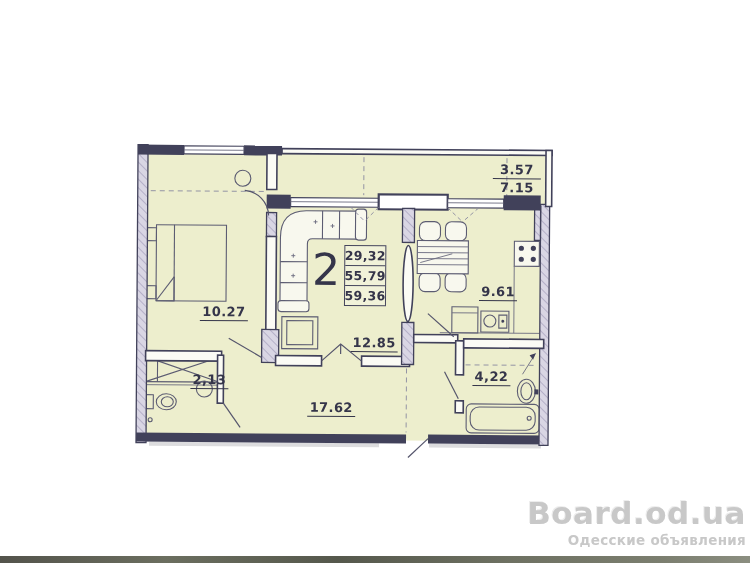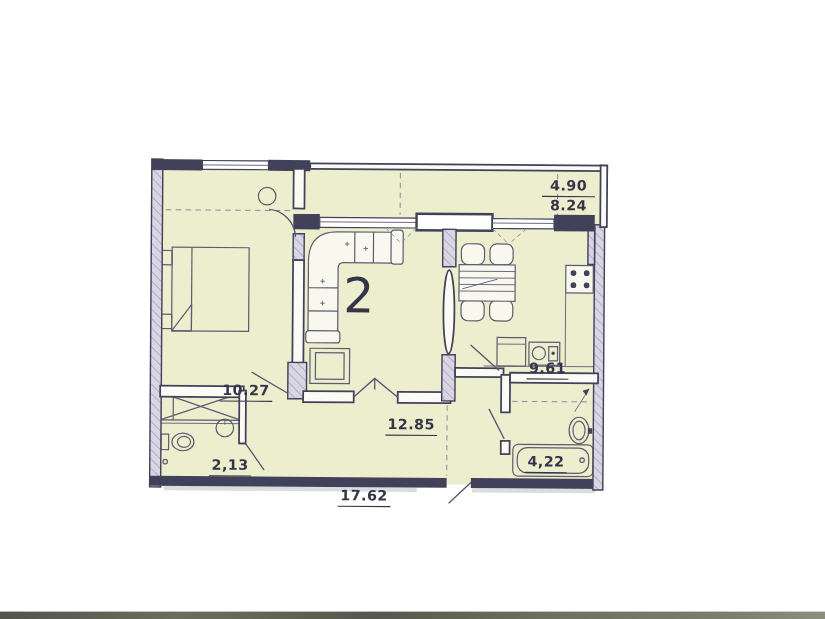--- a/index.html
+++ b/index.html
@@ -32,21 +32,21 @@
   .hatch-ln{stroke:var(--hatch-line,#9d97b5);stroke-width:1.2;}
   .shadow{fill:#dcdcde;}
   .dot{fill:#41415a;}
 
   
   .label{
     position:absolute;color:var(--label,#35354a);
     font-size:13px;font-weight:600;letter-spacing:.4px;
     text-align:center;line-height:1.05;
   }
-  .label .u{display:inline-block;border-bottom:1.2px solid currentColor;padding:0 2px 1px;margin-top:44px;}
+  .label .u{display:inline-block;border-bottom:1.2px solid currentColor;padding:0 2px 1px;}
   .unit-num{
     position:absolute;left:312px;top:248px;width:30px;
     color:var(--label,#35354a);font-size:44px;font-weight:400;line-height:1;
   }
   .area-table{position:absolute;left:344px;top:245px;border:1.3px solid #45455c;background:rgba(255,255,255,.25);}
   .area-table .cell{
     width:40px;height:19px;border-bottom:1.3px solid #45455c;
     color:var(--label,#35354a);font-size:12.5px;font-weight:600;
     display:flex;align-items:center;justify-content:center;letter-spacing:.3px;
   }
@@ -236,28 +236,35 @@
         <path class="leaf" d="M224 404 L241 428"></path>
         <path class="leaf" d="M429 438 L409 457"></path>
       </g>
     </svg>
 
     <div class="label" style="left:198px;top:306px;width:52px;"><span class="u">10.27</span></div>
     <div class="label" style="left:346px;top:336px;width:52px;text-align:right;"><span class="u">12.85</span></div>
     <div class="label" style="left:306px;top:401px;width:52px;"><span class="u">17.62</span></div>
     <div class="label" style="left:188px;top:374px;width:44px;"><span class="u">2,13</span></div>
     <div class="label" style="left:474px;top:284px;width:48px;"><span class="u">9.61</span></div>
-    <div class="label" style="left:468px;top:369px;width:48px;text-align:right;"><span class="u">4,22</span></div>
+    <div class="label" style="left:468px;top:369px;width:48px;"><span class="u">4,22</span></div>
 
     <div class="fraction">
-      <span class="frac-top">4.90</span>
-      <span class="frac-bottom">8.24</span>
+      <span class="frac-top">3.57</span>
+      <span class="frac-bottom">7.15</span>
     </div>
 
     <div class="unit-num">2</div>
 
+    <div class="area-table">
+      <div class="cell">29,32</div>
+      <div class="cell">55,79</div>
+      <div class="cell">59,36</div>
+    </div>
   </div>
 
   <div class="watermark">
+    <div class="wm-title">Board.od.ua</div>
+    <div class="wm-sub">Одесские объявления</div>
   </div>
 
   <div class="bottom-strip"></div>
 </div>
 
 </body></html>

